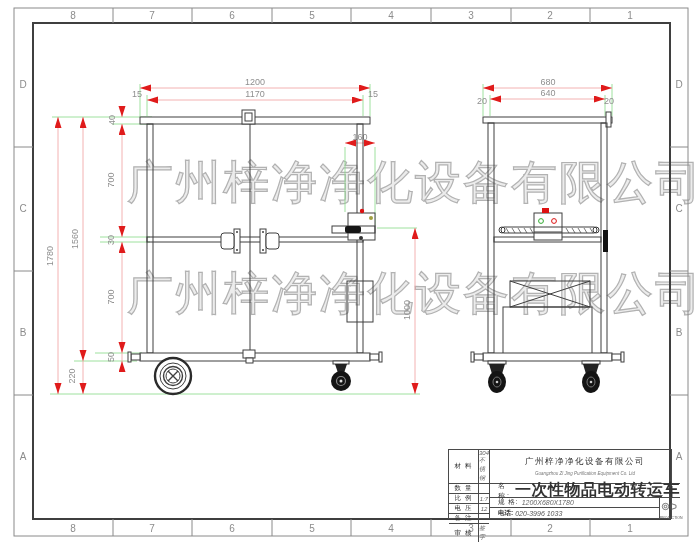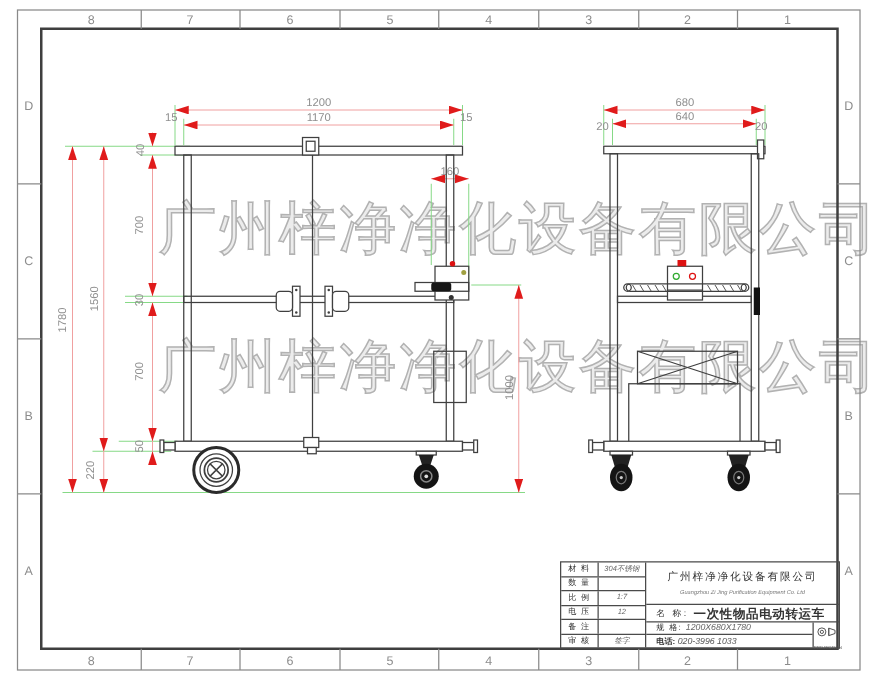--- a/index.html
+++ b/index.html
@@ -24,21 +24,21 @@
   .lab{width:29px;border-right:1px solid #4a4a4a;font-size:6.5px;display:flex;align-items:center;
        justify-content:center;letter-spacing:1px;color:#333;}
   .val{flex:1;font-size:6px;display:flex;align-items:center;justify-content:center;
        font-style:italic;color:#666;}
   .tb-right{flex:1;position:relative;display:flex;flex-direction:column;}
   .tb-company{height:34px;border-bottom:1px solid #4a4a4a;text-align:center;padding-top:6px;box-sizing:border-box;}
   .cn{font-size:8.5px;color:#333;letter-spacing:1.5px;}
   .en{font-size:4.5px;color:#777;font-style:italic;margin-top:3px;}
   .tb-name{height:14px;border-bottom:1px solid #4a4a4a;display:flex;align-items:center;padding-left:8px;box-sizing:border-box;}
   .nl{font-size:7px;letter-spacing:2px;margin-right:4px;}
-  .nv{font-size:10px;font-weight:bold;letter-spacing:0.5px;white-space:nowrap;}
+  .nv{font-size:16px;font-weight:bold;letter-spacing:0.5px;white-space:nowrap;}
   .tb-spec{height:10px;border-bottom:1px solid #4a4a4a;display:flex;align-items:center;
            padding-left:8px;box-sizing:border-box;margin-right:21px;}
   .sl{font-size:6.5px;letter-spacing:1px;margin-right:3px;}
   .sv{font-size:7px;font-style:italic;color:#666;white-space:nowrap;}
   .tb-phone{height:10px;display:flex;align-items:center;padding-left:8px;box-sizing:border-box;margin-right:21px;}
   .pl{font-size:6.5px;font-weight:bold;margin-right:2px;}
   .pv{font-size:7px;font-style:italic;color:#555;white-space:nowrap;}
   .tb-proj{position:absolute;right:0;top:48px;width:21px;height:20px;border-left:1px solid #4a4a4a;
            text-align:center;box-sizing:border-box;}
   .pj{font-size:3.5px;color:#555;letter-spacing:0;}

